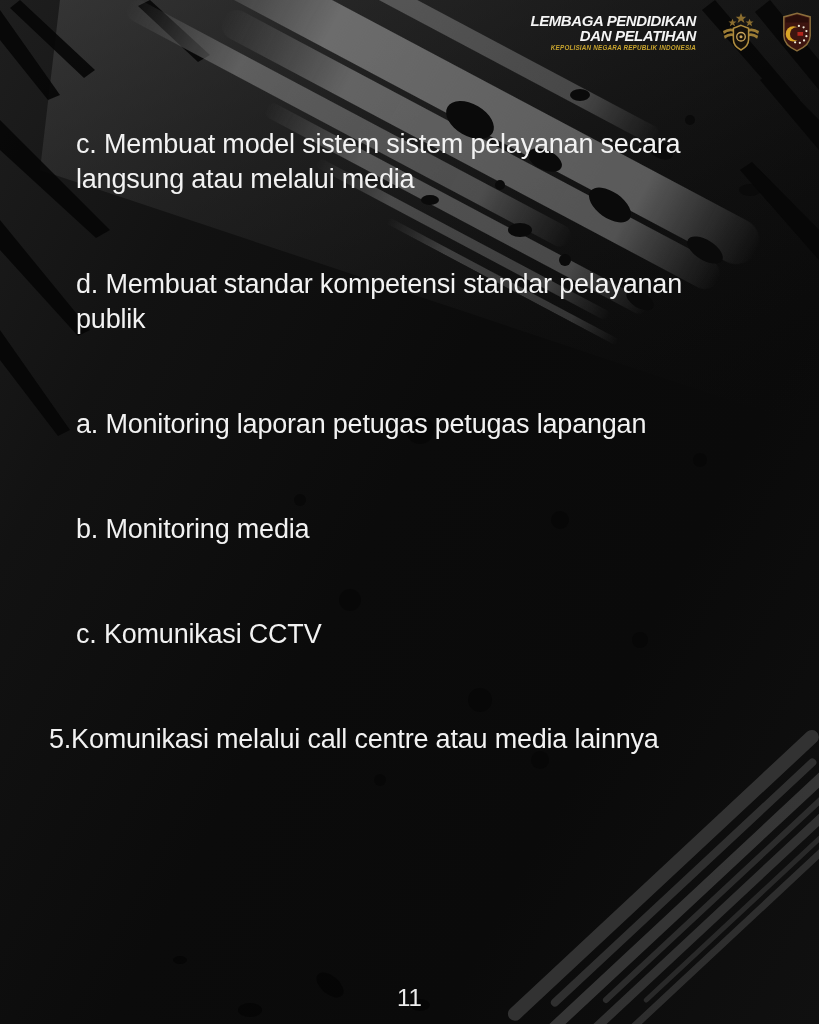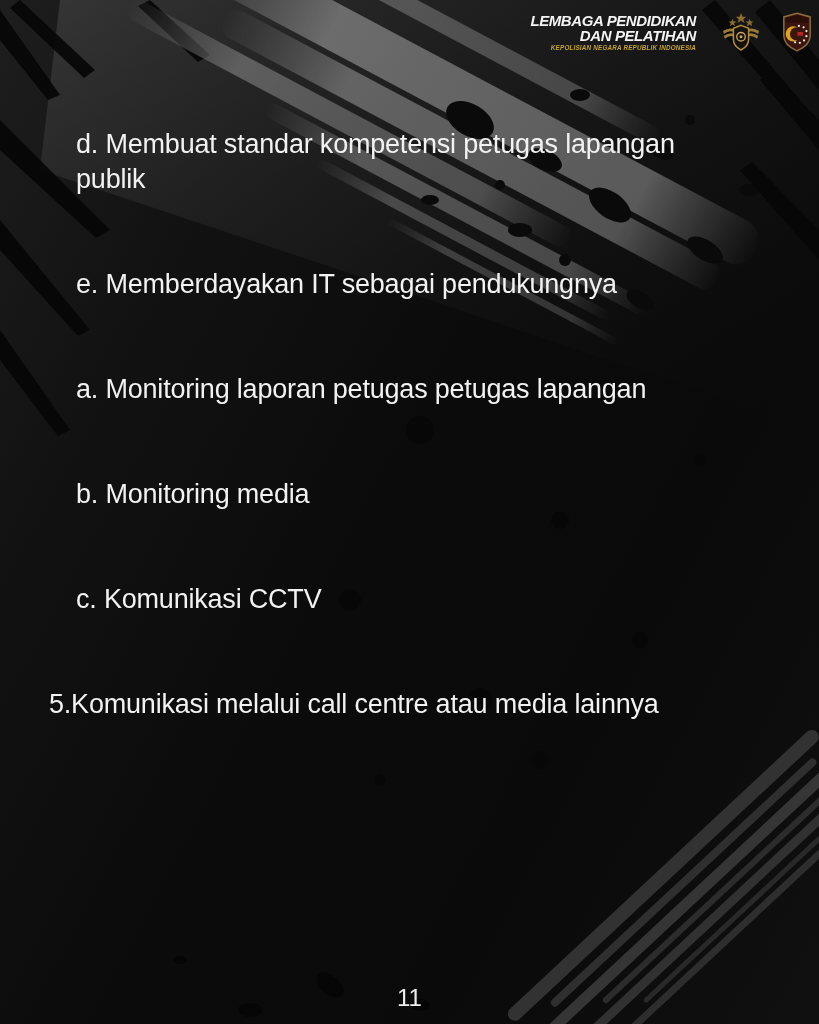--- a/index.html
+++ b/index.html
@@ -211,23 +211,24 @@
         <circle cx="27" cy="25.5" r="1.2"></circle>
         <circle cx="24.5" cy="30" r="1.2"></circle>
         <circle cx="20" cy="32.5" r="1.2"></circle>
         <circle cx="15" cy="32" r="1.2"></circle>
       </g>
       <rect x="17.5" y="21" width="6" height="4" fill="#b2261e"></rect>
     </svg>
   </div>
 
   <div class="content">
-    <div class="line sub">d. Membuat standar kompetensi petugas lapangan
+    <div class="line sub">c. Membuat model sistem sistem pelayanan secara
+langsung atau melalui media</div>
+    <div class="line sub">d. Membuat standar kompetensi standar pelayanan
 publik</div>
-    <div class="line sub">e. Memberdayakan IT sebagai pendukungnya</div>
     <div class="line sub">a. Monitoring laporan petugas petugas lapangan</div>
     <div class="line sub">b. Monitoring media</div>
     <div class="line sub">c. Komunikasi CCTV</div>
     <div class="line main">5.Komunikasi melalui call centre atau media lainnya</div>
     
     
     
     
     
     

